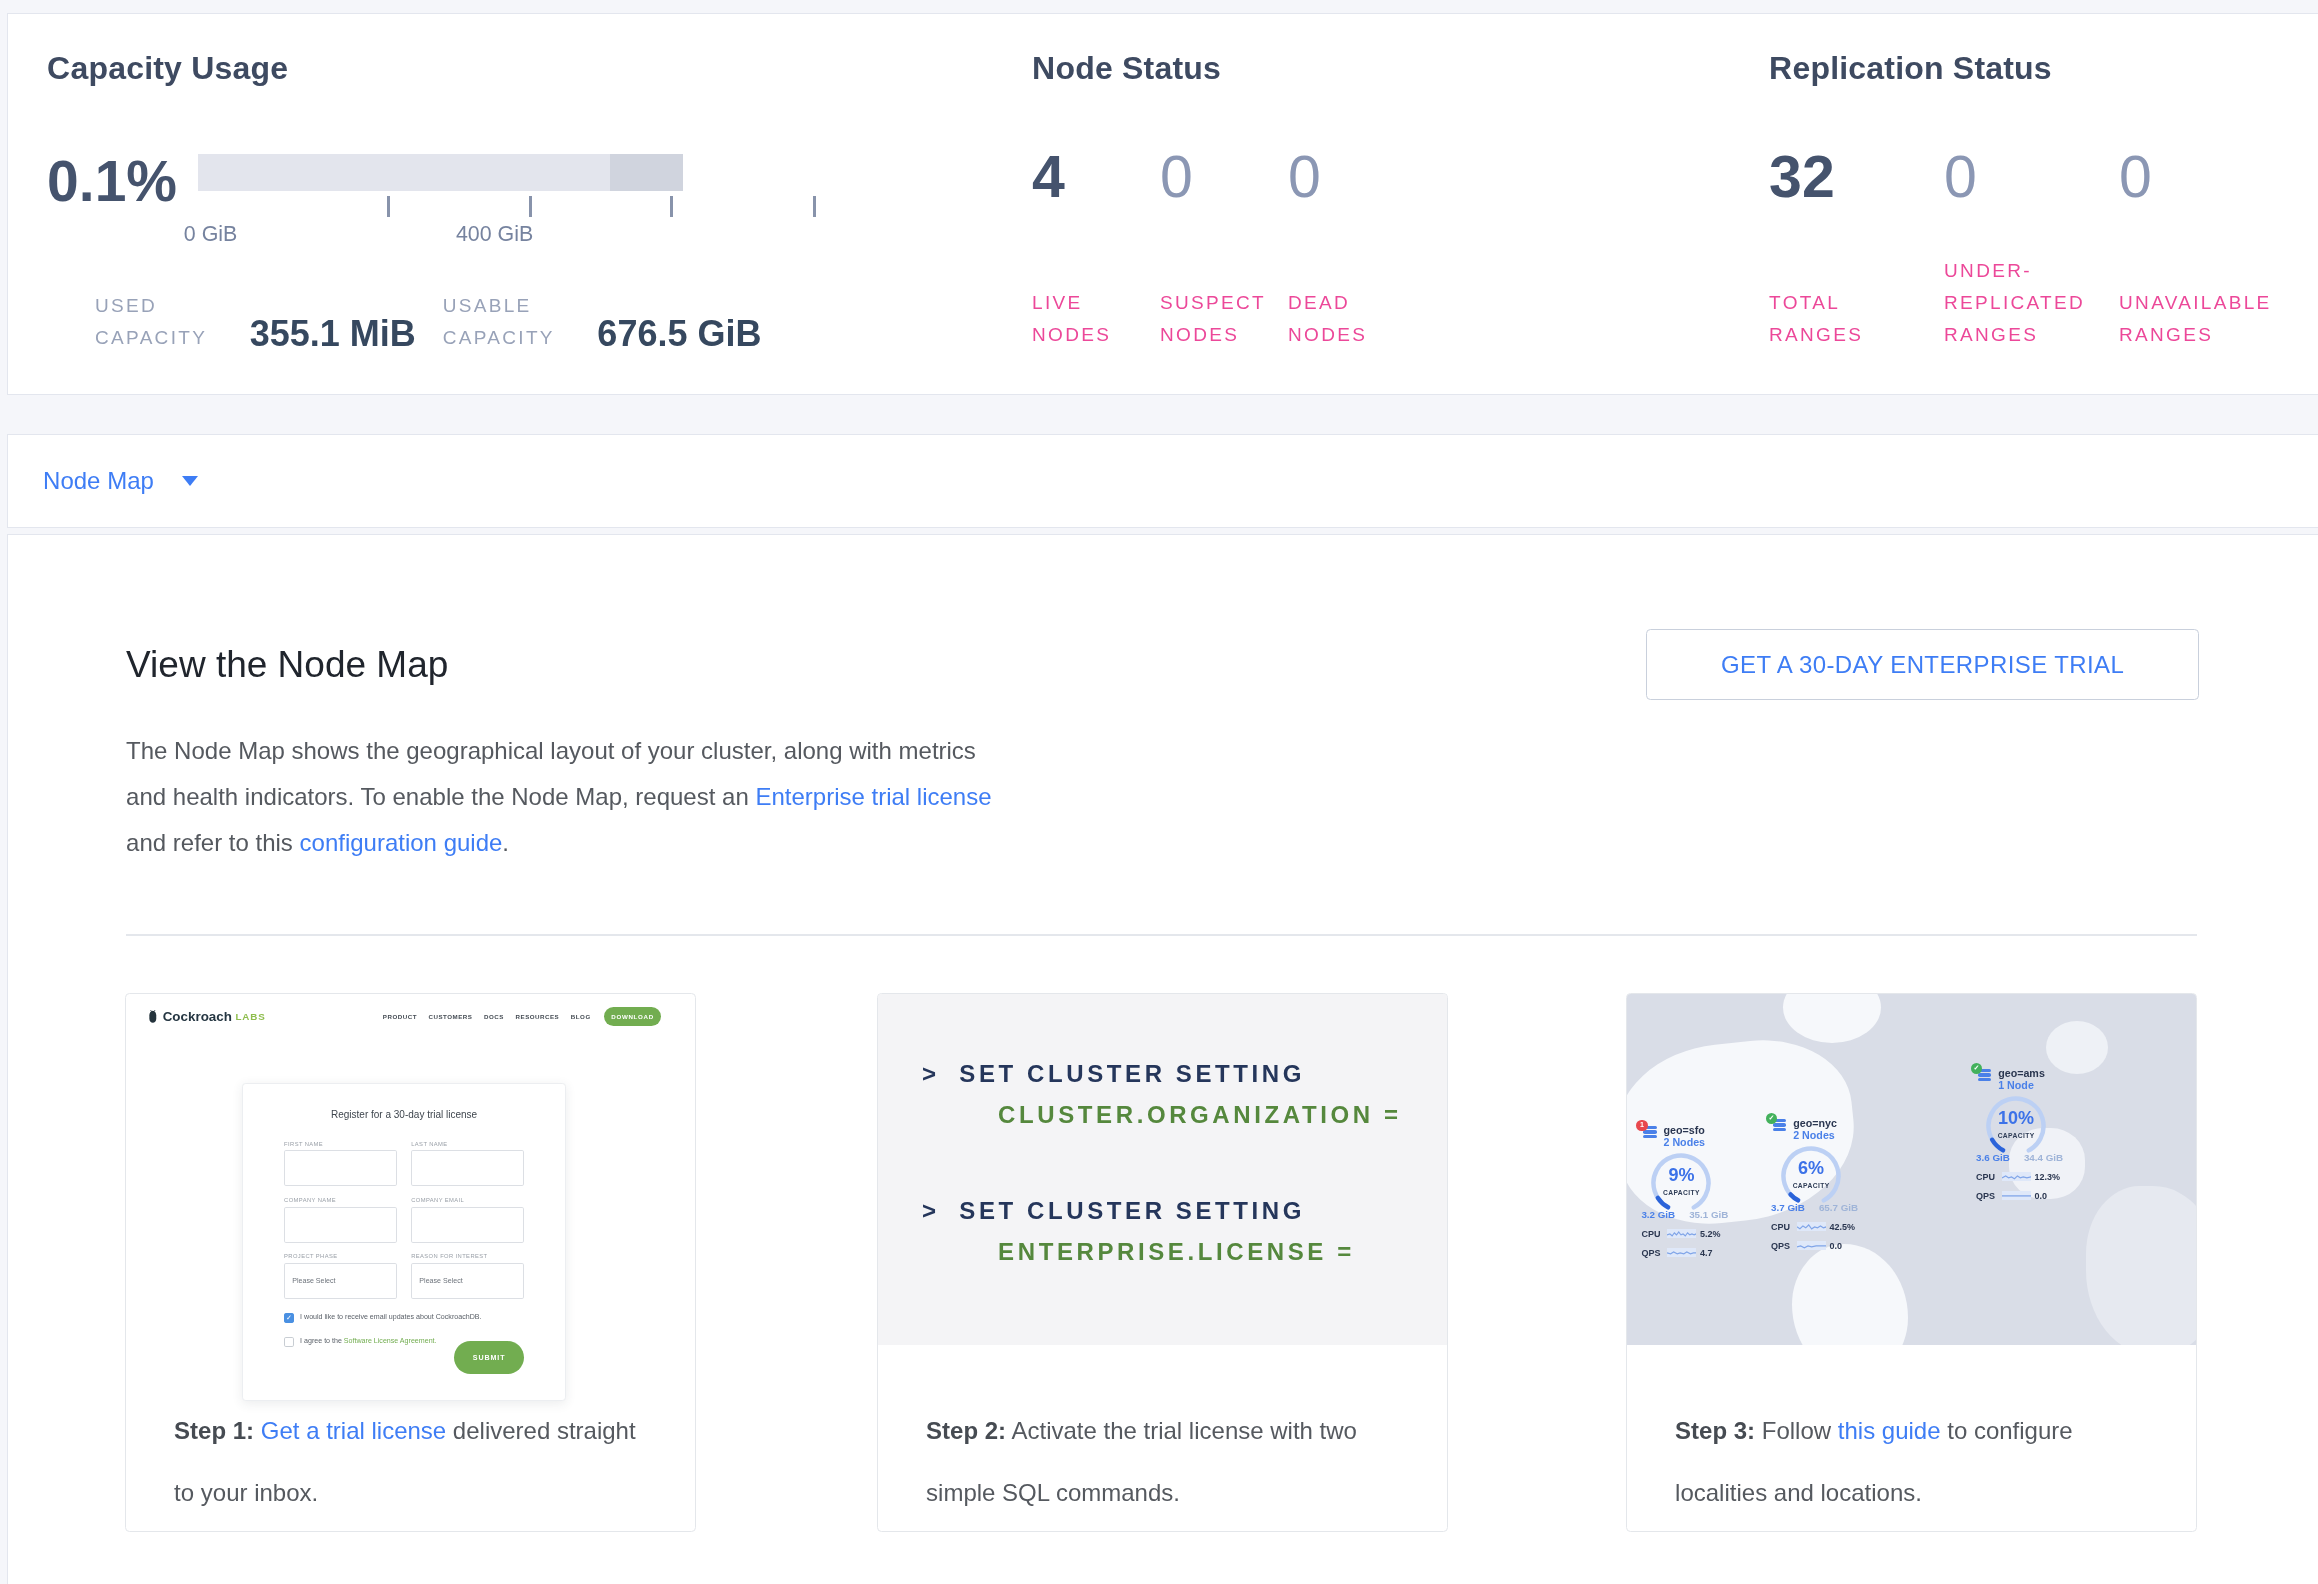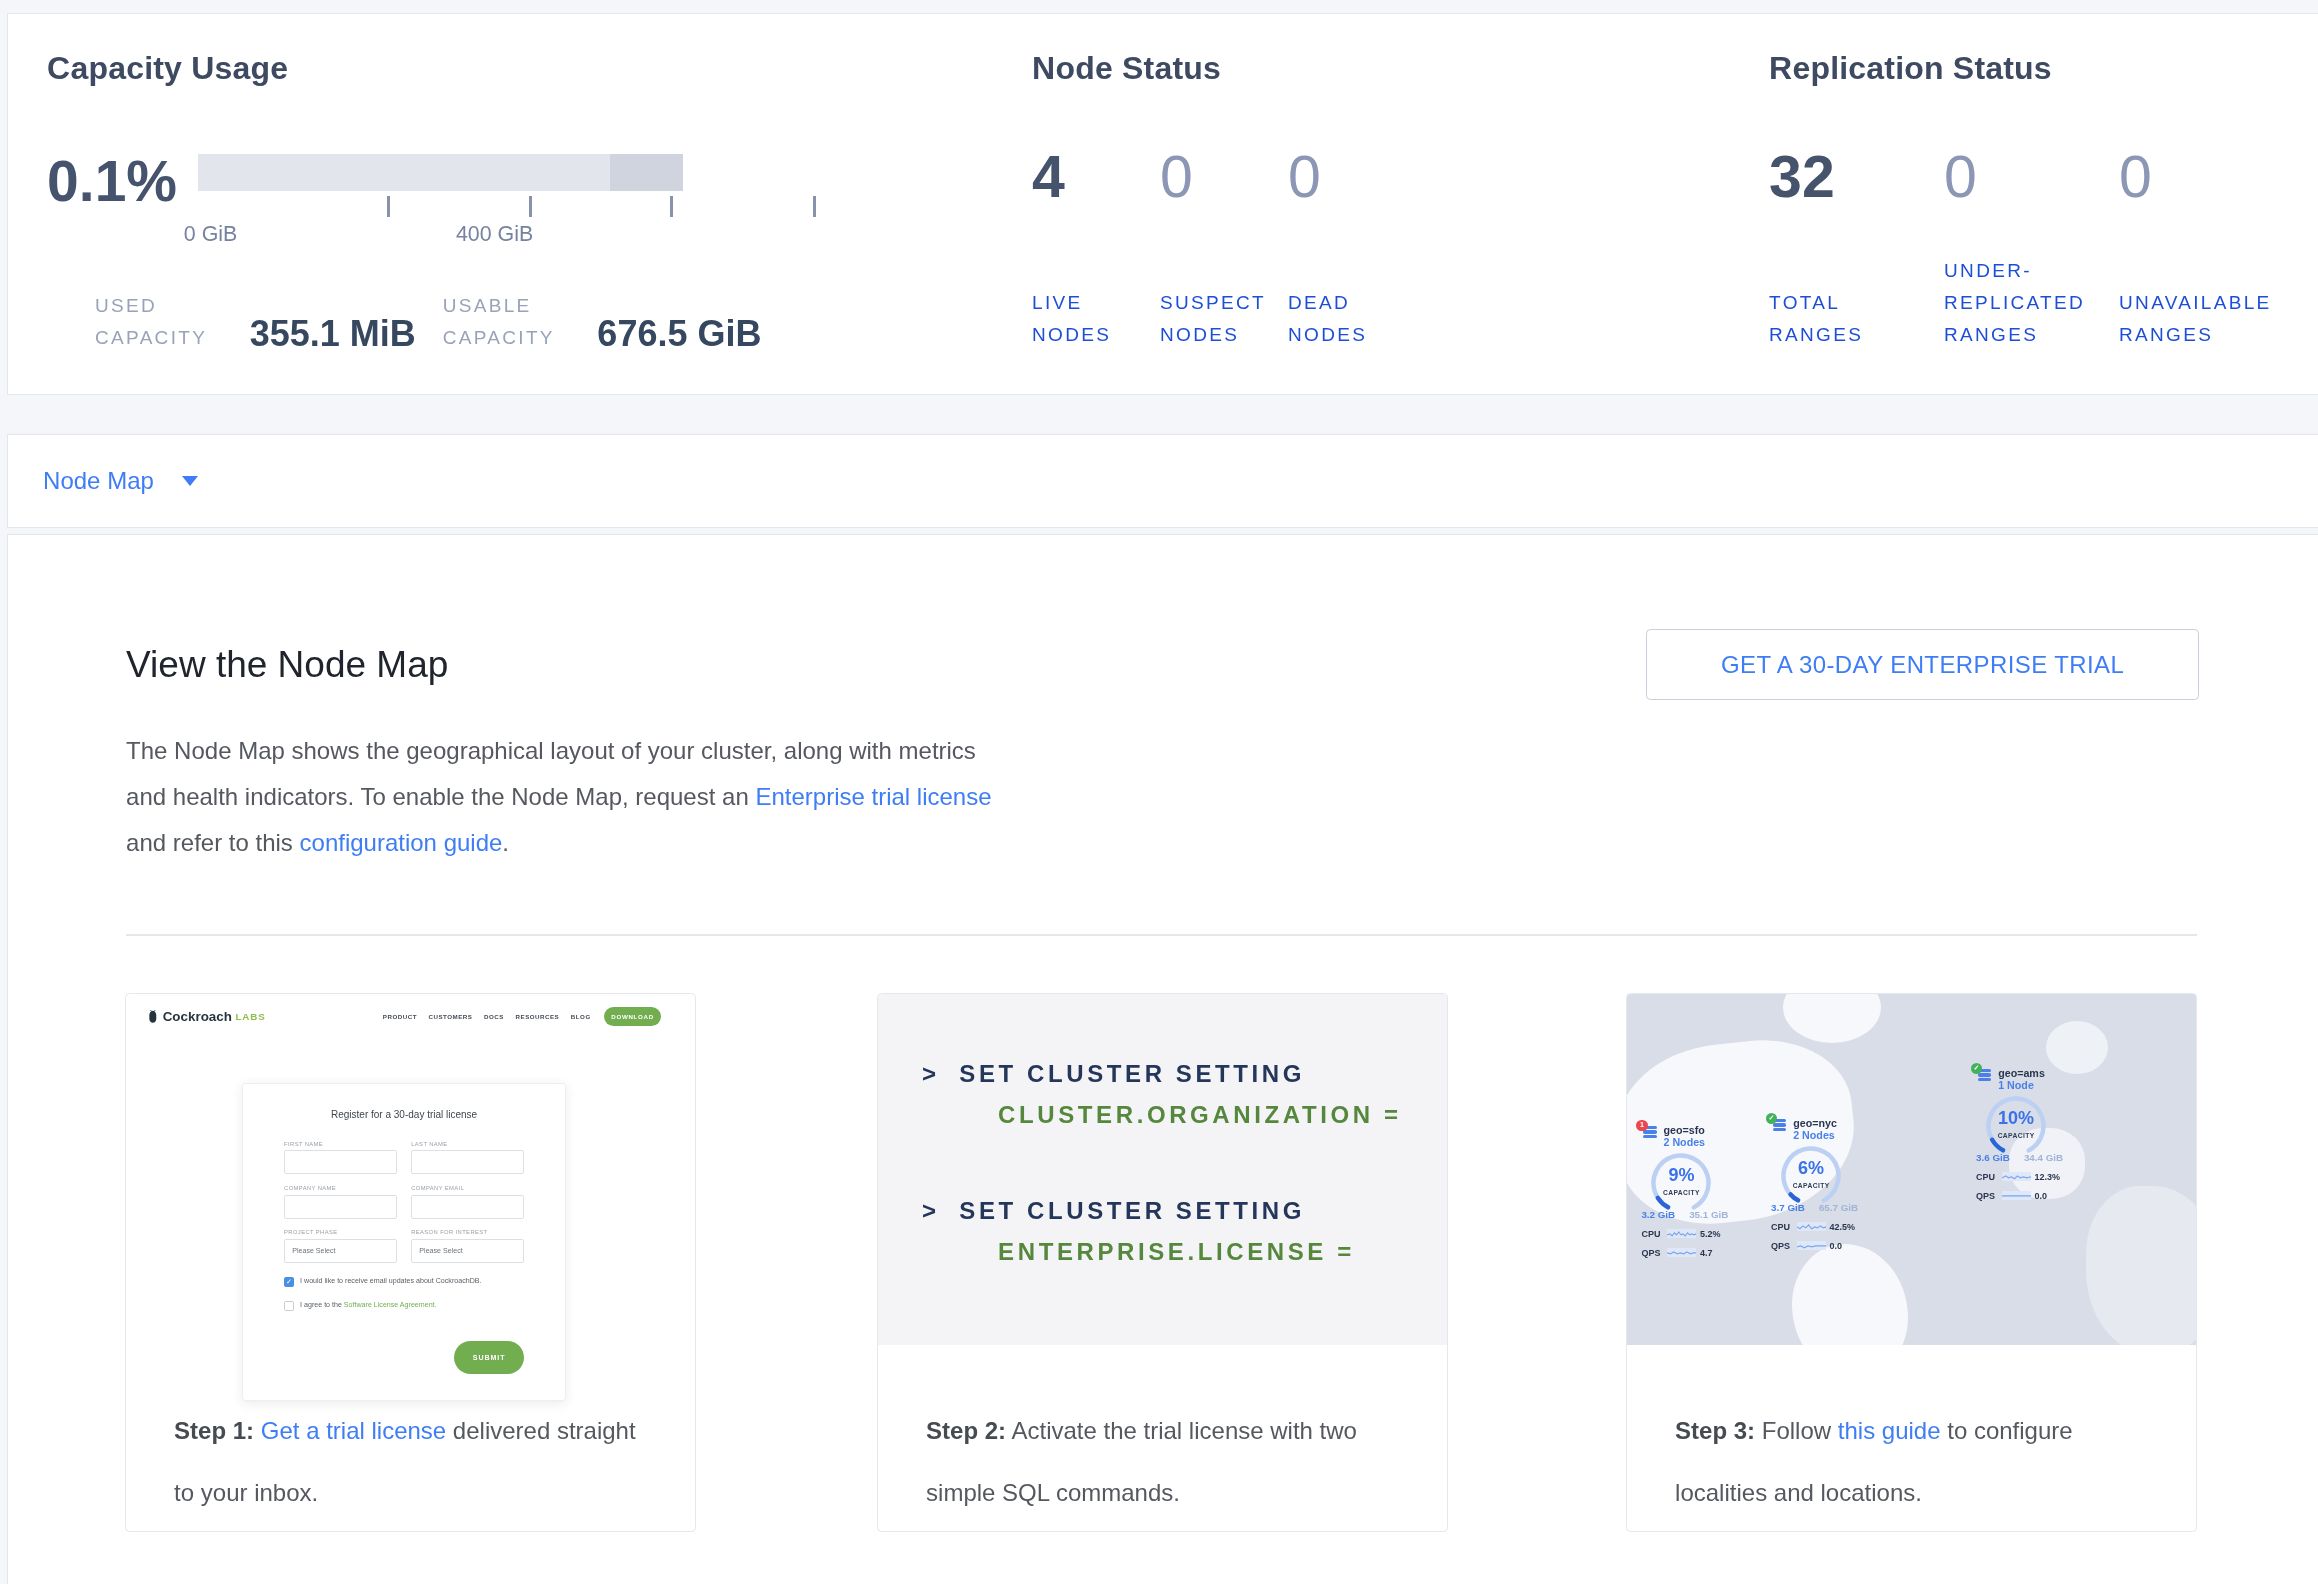--- a/index.html
+++ b/index.html
@@ -25,21 +25,21 @@
   .metric-label span { display:block; }
   .metric-value { font-size:36px; font-weight:700; color:#36485f; margin-left:19.6px; margin-bottom:-1.8px; white-space:nowrap; }
   .metric + .metric { margin-left:27px; }
 
   .stats { position:absolute; top:134px; display:flex; }
   .stats.nodes { left:1024px; } .stats.repl { left:1761px;align-items:flex-end; }
   .stat { display:flex; flex-direction:column; justify-content:space-between; height:203px; }
   .stats.nodes .stat { width:128px; } .stats.repl .stat { width:175px; }
   .stat-num { font-size:59px; line-height:1; font-weight:700; color:#45536d; }
   .stat-num.muted { font-weight:400; color:#8b97b4; }
-  .stat-label { font-size:19px; letter-spacing:2.3px; line-height:32px; color:#1d4ed8; }
+  .stat-label { font-size:19px; letter-spacing:2.3px; line-height:32px; color:#ec4899; }
   .stat-label span { display:block; }
 
   
   .selector-bar { top:434px; height:94px; display:flex; align-items:center; cursor:pointer; }
   .selector-label { margin-left:35px; font-size:24px; color:#3e7df5; }
   .caret { width:0; height:0; border-left:8px solid transparent; border-right:8px solid transparent; border-top:10.7px solid #3e7df5; margin-left:28.5px; }
 
   
   .main { top:534px; height:1051px; }
   .page-title { position:absolute; left:118px; top:109px; font-size:37px; font-weight:500; color:#20252d; }
@@ -61,21 +61,21 @@
   .ms-logo-name { font-size:13.4px; font-weight:700; color:#253642; margin-left:3.6px; }
   .ms-logo-suffix { font-size:9.8px; font-weight:700; color:#8ebd4c; letter-spacing:0.9px; margin-left:3.6px; }
   .ms-nav { display:flex; align-items:center; }
   .ms-nav-item { font-size:6.2px; font-weight:700; letter-spacing:0.5px; color:#454c54; margin-left:11.6px; }
   .ms-download { width:57px; height:19px; margin-left:13.4px; border-radius:9.8px; background:#72ad50; color:#fff; font-size:6.2px; font-weight:700; letter-spacing:0.7px; display:flex; align-items:center; justify-content:center; }
   .ms-form { position:absolute; left:116px; top:89px; width:324px; height:318px; background:#fff; border:0.9px solid #eceef1; border-radius:3.6px; box-shadow:0 2.7px 10.7px rgba(40,50,70,.09); padding:25px 41px 0; }
   .ms-title { font-size:10px; color:#3f464e; font-weight:500; text-align:center; margin-bottom:10px; }
   .ms-row { display:flex; gap:14.3px; }
   .ms-field { width:114px; }
   .ms-label { font-size:5.8px; letter-spacing:0.4px; color:#9aa0a8; margin:10.7px 0 3.6px; }
-  .ms-input { height:24px; border:0.9px solid #dcdfe4; border-radius:1.8px; font-size:7.1px; color:#6d737b; display:flex; align-items:center; padding-left:7.1px; }
+  .ms-input { height:36px; border:0.9px solid #dcdfe4; border-radius:1.8px; font-size:7.1px; color:#6d737b; display:flex; align-items:center; padding-left:7.1px; }
   .ms-check { display:flex; gap:6.2px; font-size:7.1px; color:#5a6068; margin-top:14.3px; align-items:flex-start; }
   .cb { flex:none; width:9.8px; height:9.8px; border:0.9px solid #c8cdd3; border-radius:1.8px; font-size:7.1px; line-height:9px; color:#fff; text-align:center; }
   .cb.checked { background:#4a90e2; border-color:#4a90e2; }
   .ms-check a { color:#72ad50; text-decoration:none; }
   .ms-submit { position:absolute; right:41px; top:257px; width:70px; height:33px; border-radius:17px; background:#72ad50; color:#fff; font-size:7.1px; font-weight:700; letter-spacing:0.9px; display:flex; align-items:center; justify-content:center; }
 
   
   .code-area { position:relative; height:351px; background:#f4f4f6; font-weight:700; }
   .code-line { position:absolute; display:flex; font-size:24px; letter-spacing:3.6px; color:#25365b; }
   .code-line .prompt { margin-right:19.6px; }

